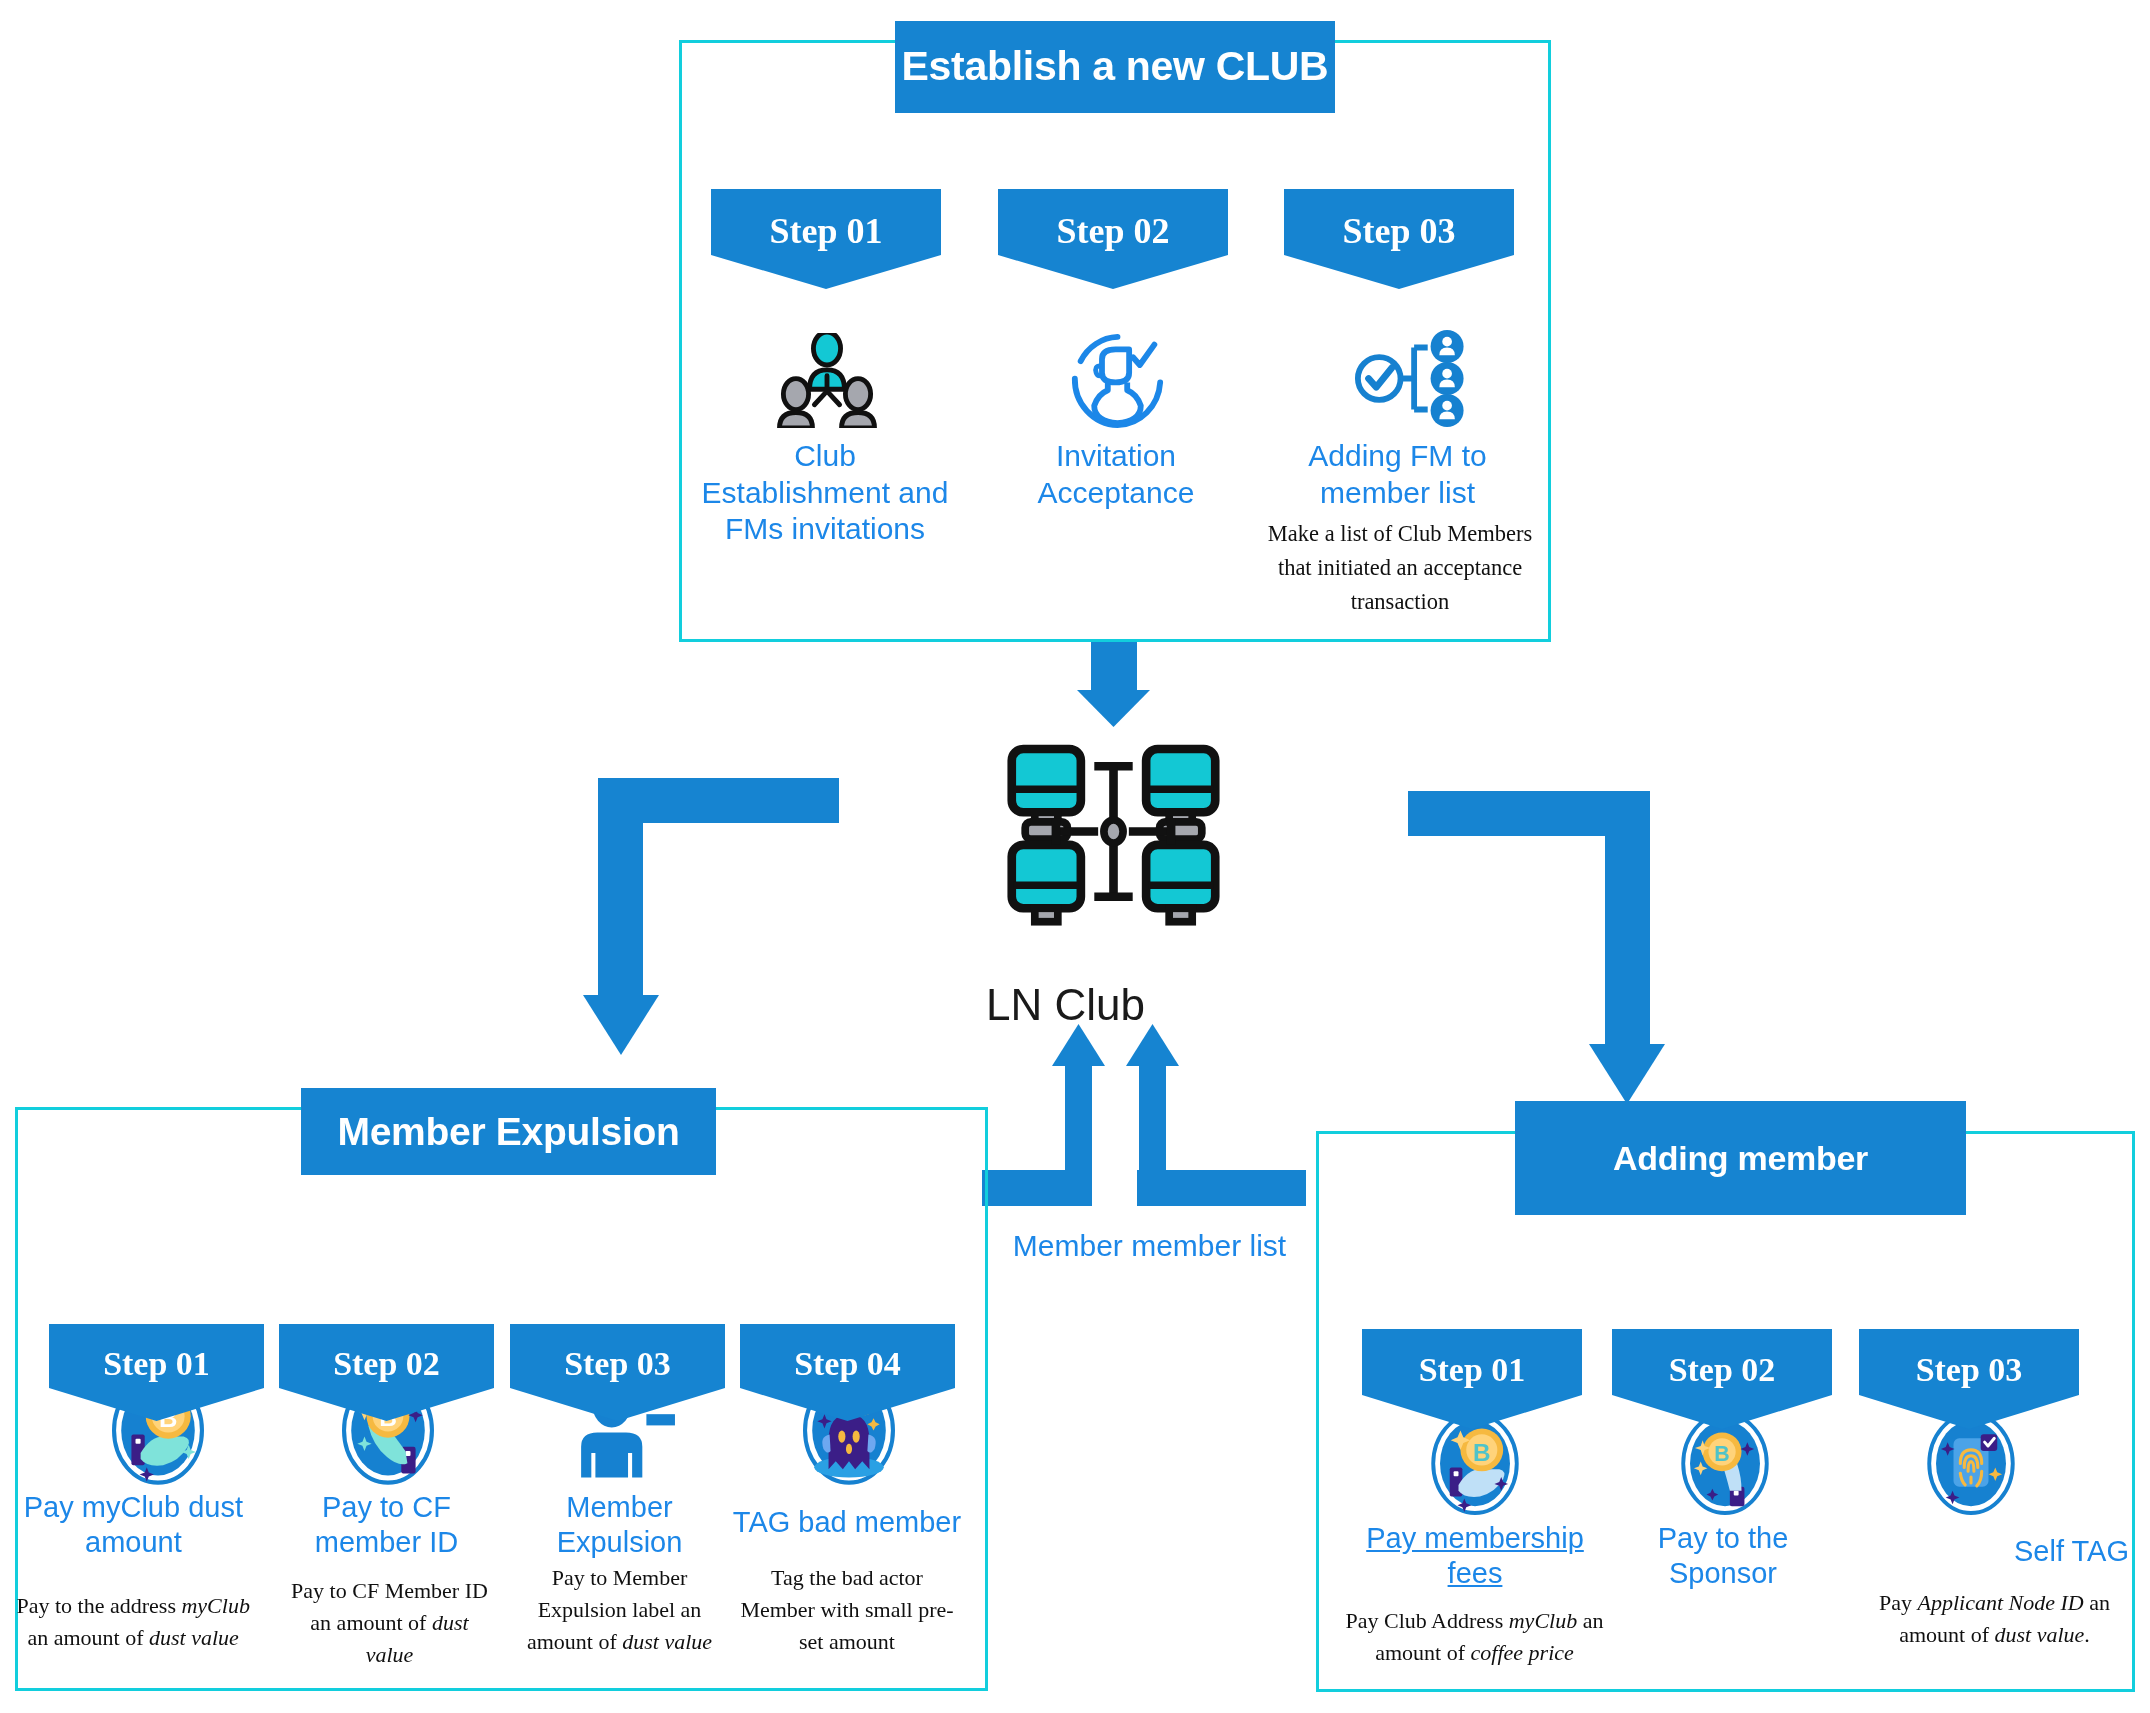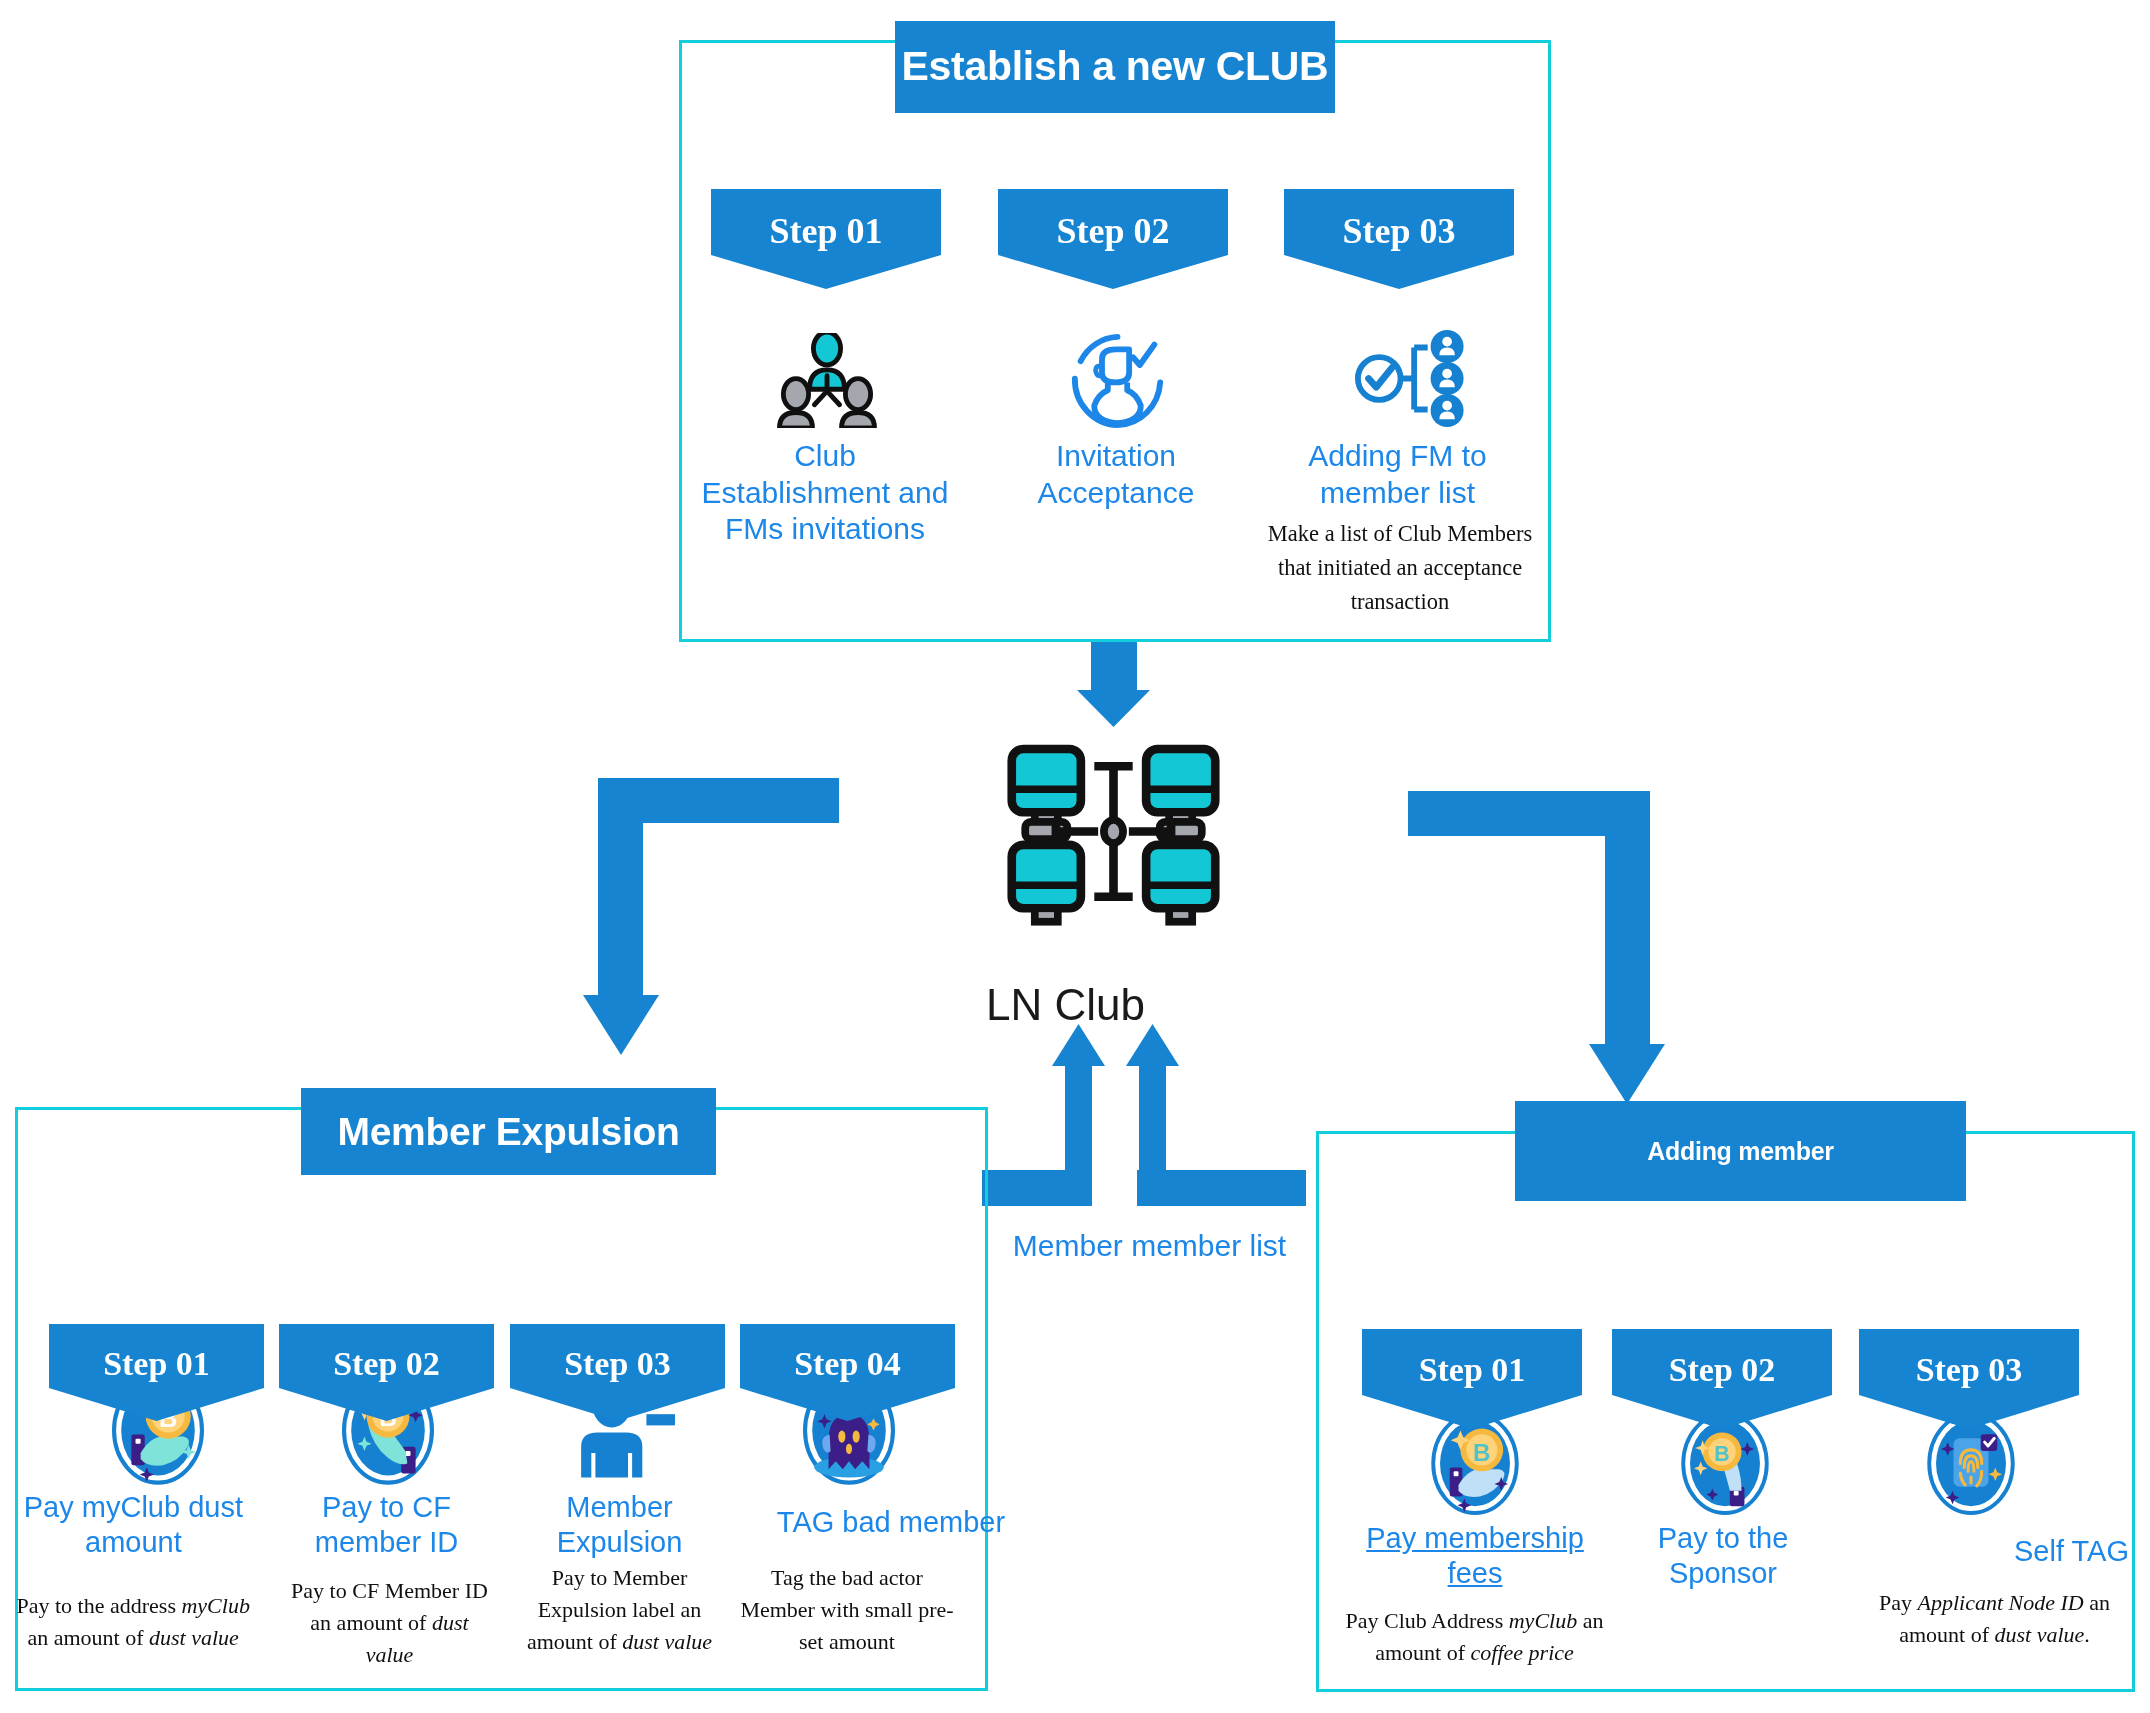--- a/index.html
+++ b/index.html
@@ -299,37 +299,37 @@
       <rect x="32" y="18" width="36" height="19" rx="7" fill="#F6B940"></rect>
       <text x="50" y="33" font-family="'Liberation Sans',sans-serif" font-size="14" font-weight="bold" fill="#3B1E87" text-anchor="middle">FUD</text>
       <path d="M21 36 l2 5 5 2 -5 2 -2 5 -2 -5 -5 -2 5 -2z" fill="#3B1E87"></path>
       <path d="M69 40 l2 4 4 2 -4 2 -2 4 -2 -4 -4 -2 4 -2z" fill="#F6B940"></path>
     </svg>
   </div>
 
   <div class="step-label" style="left:15.4px;top:1490px;width:236px;font-size:29px;">Pay myClub dust amount</div>
   <div class="step-label" style="left:279px;top:1490px;width:215px;font-size:29px;">Pay to CF member ID</div>
   <div class="step-label" style="left:517px;top:1490px;width:205px;font-size:29px;">Member Expulsion</div>
-  <div class="step-label" style="left:776px;top:1505px;width:230px;font-size:29px;">TAG bad member</div>
+  <div class="step-label" style="left:732px;top:1505px;width:230px;font-size:29px;">TAG bad member</div>
 
   <div class="step-desc" style="left:10.2px;top:1590px;width:246px;font-size:22px;">
     <span>Pay to the address </span><i>myClub</i><span> an amount of </span><i>dust value</i>
   </div>
   <div class="step-desc" style="left:287px;top:1575px;width:205px;font-size:22px;">
     <span>Pay to CF Member ID an amount of </span><i>dust value</i>
   </div>
   <div class="step-desc" style="left:512px;top:1562px;width:215px;font-size:22px;">
     <span>Pay to Member Expulsion label an amount of </span><i>dust value</i>
   </div>
   <div class="step-desc" style="left:732px;top:1562px;width:230px;font-size:22px;">
     <span>Tag the bad actor Member with small pre-set amount</span>
   </div>
 
   <div class="panel" style="left:1316px;top:1131px;width:819px;height:561px;"></div>
-  <div class="panel-title" style="left:1515px;top:1101px;width:451px;height:100px;font-size:25px;">Adding member</div>
+  <div class="panel-title" style="left:1515px;top:1101px;width:451px;height:114px;font-size:34px;">Adding member</div>
 
   <div class="step-banner" style="left:1362px;top:1329px;width:220px;height:100px;font-size:34px;padding-top:21.5px;">
     <span>Step 01</span>
   </div>
   <div class="step-banner" style="left:1612px;top:1329px;width:220px;height:100px;font-size:34px;padding-top:21.5px;">
     <span>Step 02</span>
   </div>
   <div class="step-banner" style="left:1859px;top:1329px;width:220px;height:100px;font-size:34px;padding-top:21.5px;">
     <span>Step 03</span>
   </div>

